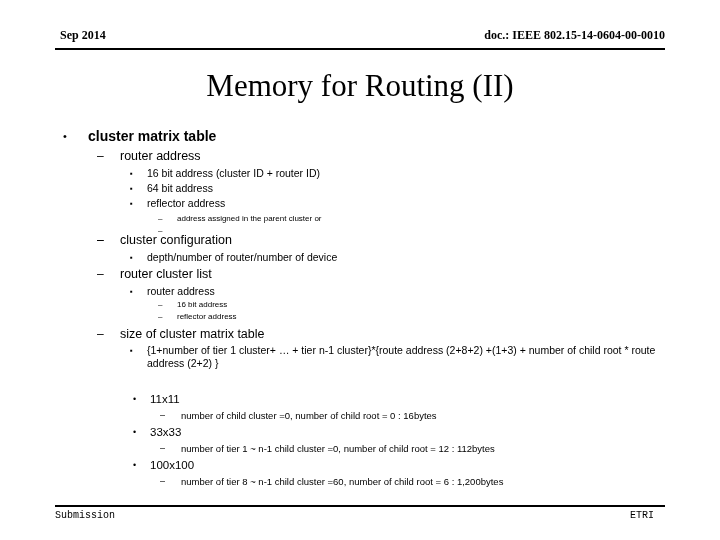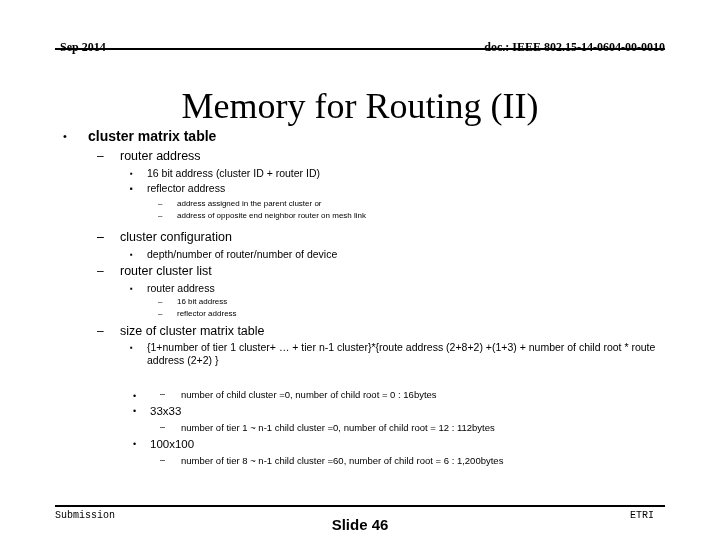--- a/index.html
+++ b/index.html
@@ -13,21 +13,21 @@
     position: relative;
     overflow: hidden;
     font-family: "Liberation Sans", sans-serif;
     color: #000000;
   }
 
   
   .slide-header {
     position: absolute;
     left: 55px;
-    top: 40px;
+    top: 28px;
     width: 610px;
     height: 22px;
     text-align: right;
   }
   .slide-header .hdr-left,
   .slide-header .hdr-right {
     font-family: "Liberation Serif", serif;
     font-weight: bold;
     font-size: 12px;
     line-height: 14px;
@@ -54,25 +54,24 @@
   }
 
   
   .slide-title {
     position: absolute;
     left: 55px;
     top: 68px;
     width: 610px;
     text-align: center;
     font-family: "Liberation Serif", serif;
-    font-size: 36px;
+    font-size: 31px;
     line-height: 36px;
     font-weight: normal;
     white-space: nowrap;
-    margin-top: 20px;
   }
 
   
   .outline {
     position: absolute;
     left: 0px;
     top: 126px;
     width: 720px;
   }
   .row {
@@ -214,37 +213,37 @@
     <span class="txt">router address</span>
   </div>
 
   <div class="row lvl3">
     <span class="bullet">▪</span>
     <span class="txt">16 bit address (cluster ID + router ID)</span>
   </div>
 
   <div class="row lvl3">
     <span class="bullet">▪</span>
+    <span class="txt">64 bit address</span>
   </div>
 
   <div class="row lvl3">
     <span class="bullet">▪</span>
     <span class="txt">reflector address</span>
   </div>
 
   <div class="sp-2"></div>
 
   <div class="row lvl4">
     <span class="bullet">–</span>
     <span class="txt">address assigned in the parent cluster or</span>
   </div>
 
   <div class="row lvl4">
     <span class="bullet">–</span>
-    <span class="txt">address of opposite end neighbor router on mesh link</span>
   </div>
 
   <div class="sp-6"></div>
 
   <div class="row lvl2">
     <span class="bullet">–</span>
   </div>
 
   <div class="row lvl2">
     <span class="bullet">–</span>
@@ -286,20 +285,21 @@
   <div class="row formula">
     <span class="bullet">▪</span>
     <span class="txt">{1+number of  tier 1 cluster+ …  + tier n-1  cluster}*{route address (2+8+2) +(1+3) + number of child root * route address (2+2) }</span>
   </div>
 
   <div class="sp-10"></div>
   <div class="sp-10"></div>
 
   <div class="row lvl3r">
     <span class="bullet">•</span>
+    <span class="txt">11x11</span>
   </div>
 
   <div class="row lvl4b">
     <span class="bullet">–</span>
     <span class="txt">number of child cluster =0, number of child root = 0 : 16bytes</span>
   </div>
 
   <div class="row lvl3r">
     <span class="bullet">•</span>
     <span class="txt">33x33</span>
@@ -318,15 +318,14 @@
   <div class="row lvl4b">
     <span class="bullet">–</span>
     <span class="txt">number of tier 8 ~ n-1 child cluster =60, number of child root = 6 : 1,200bytes</span>
   </div>
 
 </div>
 
 <div class="ftr-rule"></div>
 <div class="slide-footer">
   <div class="ftr-left">Submission</div>
-  <div class="ftr-center">Slide 46</div>
   <div class="ftr-right">ETRI</div>
 </div>
 
 </body></html>

